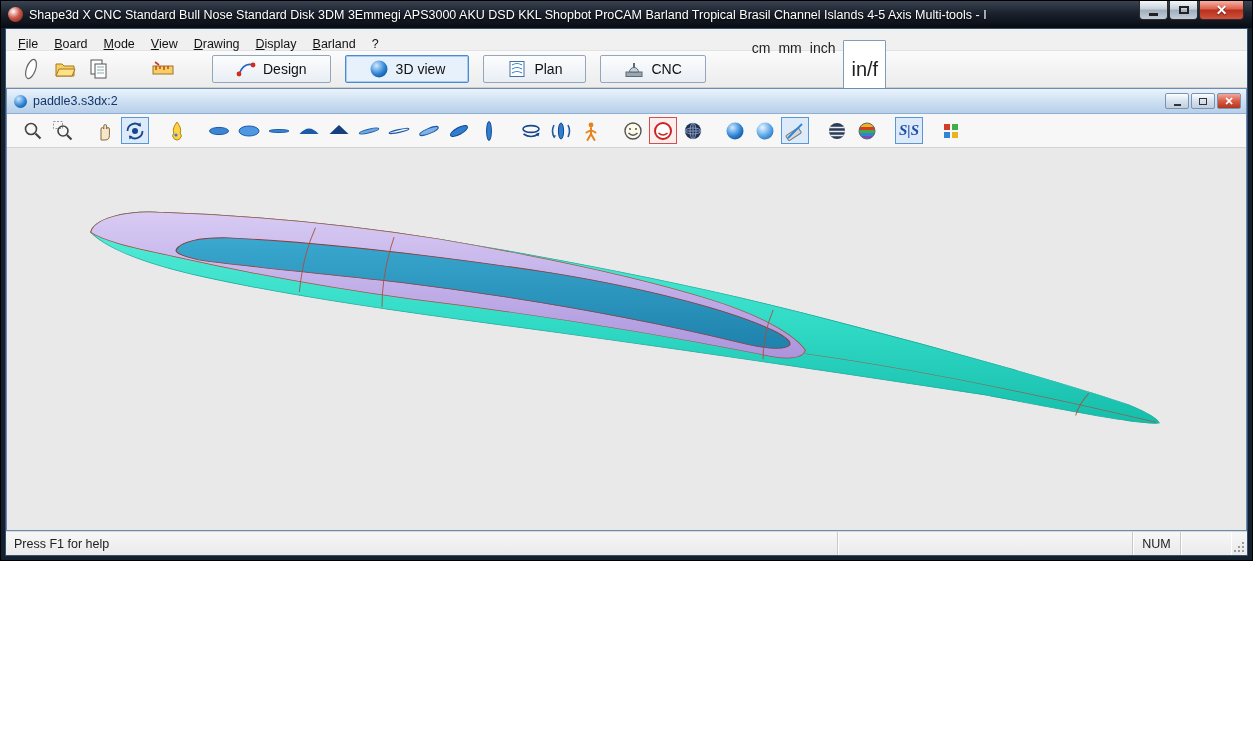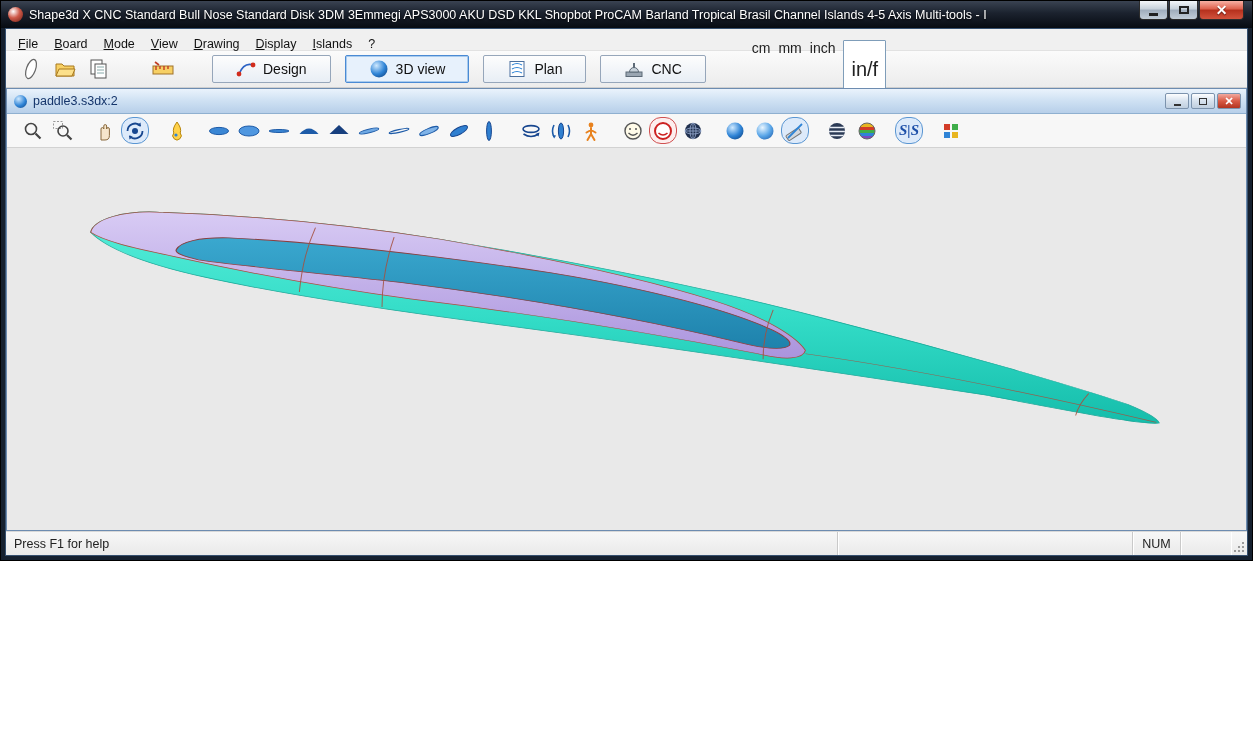--- a/index.html
+++ b/index.html
@@ -62,21 +62,21 @@
           display:flex; align-items:center; justify-content:center; }
   .cbtn.close { background:linear-gradient(180deg,#f2a99e,#d95b46 50%,#b23420); color:#fff; }
   .cglyph-min { width:7px; height:2px; background:#333; margin-top:7px; }
   .cglyph-max { width:8px; height:7px; border:1.5px solid #333; }
   .cglyph-close { font-size:11px; font-weight:bold; line-height:1; }
 
   
   .childtoolbar { height:34px; display:flex; align-items:center; background:#f7f7f7;
                   border-bottom:1px solid #d2d2d2; padding-left:12px; gap:2px; }
   .ti { width:28px; height:27px; display:flex; align-items:center; justify-content:center;
-        border:1px solid transparent; border-radius:12px; }
+        border:1px solid transparent; border-radius:0; }
   .ti.sel { border:1px solid #5a96d2; background:#ddeafa; }
   .ti.sel-red { border:1px solid #d05050; background:#fdeeee; }
   .gap { width:10px; }
   .sis { font-family:"Liberation Serif", serif; font-style:italic; font-weight:bold;
          font-size:15px; color:#1d4fa8; }
 
   
   .canvas { flex:1; position:relative; background:#e9e9e9; overflow:hidden; }
   .canvas svg { position:absolute; inset:0; width:100%; height:100%; }
 
@@ -114,21 +114,21 @@
 
   <div class="bodyframe">
 
     <div class="menubar">
       <span class="menu-item">File</span>
       <span class="menu-item">Board</span>
       <span class="menu-item">Mode</span>
       <span class="menu-item">View</span>
       <span class="menu-item">Drawing</span>
       <span class="menu-item">Display</span>
-      <span class="menu-item">Islands</span>
+      <span class="menu-item">Barland</span>
       <span class="menu-item">?</span>
     </div>
 
     <div class="maintoolbar">
       <span class="mt-icon">
         <svg width="24" height="24" viewBox="0 0 24 24">
             <ellipse cx="12" cy="12" rx="4.5" ry="10" fill="#ffffff" stroke="#666" stroke-width="1.2" transform="rotate(20 12 12)"></ellipse>
           </svg>
       </span>
       <span class="mt-icon">

